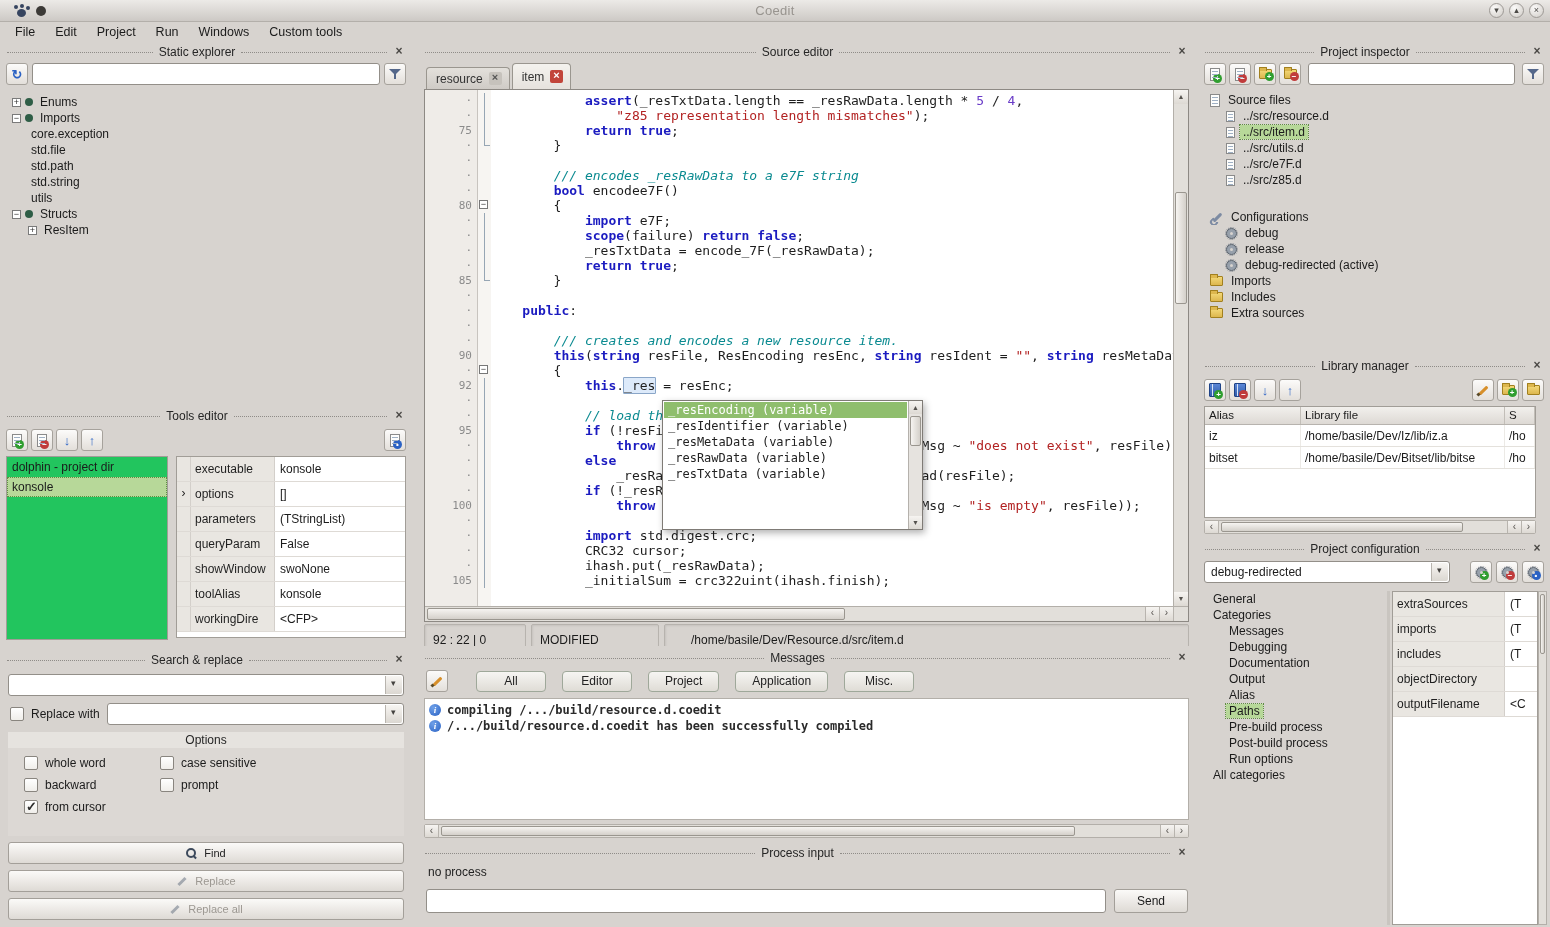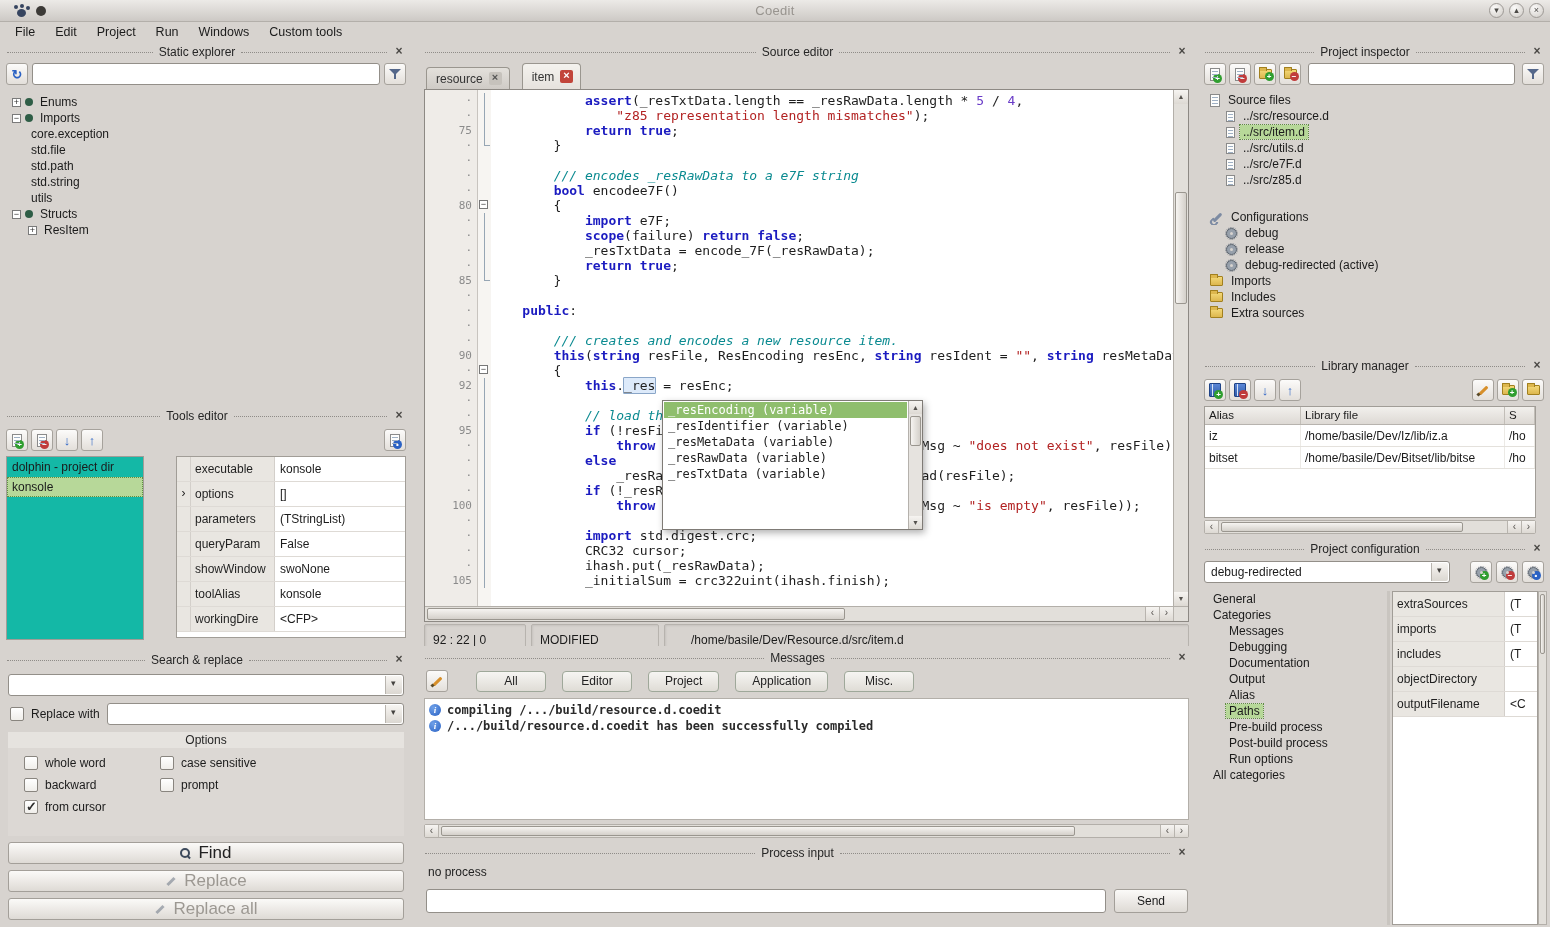--- a/index.html
+++ b/index.html
@@ -113,39 +113,39 @@
 .g-up::after{content:"▲";font-size:7px}
 .g-down::after{content:"▼";font-size:7px}
 
 
 #se-toolbar{position:absolute;left:4px;top:18px;right:4px;height:24px;display:flex;gap:4px;align-items:center}
 #se-input{flex:1;min-width:0}
 #se-tree{position:absolute;left:4px;top:50px;right:2px;bottom:2px;overflow:hidden}
 
 
 #te-toolbar{position:absolute;left:4px;top:20px;right:4px;height:24px;display:flex;gap:3px;align-items:center}
-#te-list{position:absolute;left:4px;top:48px;width:138px;bottom:10px;background:#14b8a6;border:1px solid #a19d97;overflow:hidden}
+#te-list{position:absolute;left:4px;top:48px;width:162px;bottom:10px;background:#22c55e;border:1px solid #a19d97;overflow:hidden}
 #te-grid{left:174px;top:48px;right:4px;bottom:12px}
 
 
 #sr-search{position:absolute;left:6px;top:22px;right:6px}
 #sr-repl-row{position:absolute;left:8px;top:50px;right:6px;height:24px;display:flex;align-items:center;gap:7px}
 #sr-repl-row .combo{flex:1;height:22px}
 #sr-options{position:absolute;left:6px;top:80px;right:6px;height:104px;background:#dcd8d4}
 #sr-opt-title{height:16px;text-align:center;background:#e6e3df;line-height:16px;color:#262626}
 #sr-checks{display:grid;grid-template-columns:128px 1fr;gap:8px 8px;padding:8px 16px}
 .cbrow{display:flex;align-items:center;gap:7px}
-.big-btn{position:absolute;left:6px;right:6px;height:22px;border:1px solid #a39f99;border-radius:3px;background:linear-gradient(#fbfaf8,#dedad5);display:flex;align-items:center;justify-content:center;gap:7px;font-size:17px;color:#222}
+.big-btn{position:absolute;left:6px;right:6px;height:22px;border:1px solid #a39f99;border-radius:3px;background:linear-gradient(#fbfaf8,#dedad5);display:flex;align-items:center;justify-content:center;gap:7px;font-size:11px;color:#222}
 .big-btn.disabled{color:#9c9892}
 #btn-find{top:190px}
 #btn-replace{top:218px}
 #btn-replace-all{top:246px}
 
 
-#tabbar{position:absolute;left:6px;top:18px;height:27px;display:flex;align-items:flex-end;gap:12px}
+#tabbar{position:absolute;left:6px;top:18px;height:27px;display:flex;align-items:flex-end;gap:2px}
 .tab{height:22px;padding:0 7px 0 9px;display:flex;align-items:center;gap:6px;background:linear-gradient(#e3e0db,#cfcbc6);border:1px solid #9a968f;border-bottom:none;border-radius:4px 4px 0 0;color:#333}
 .tab.active{height:26px;background:linear-gradient(#f4f2ee,#e6e2dd)}
 .tab-close{width:13px;height:13px;border-radius:2px;background:#c6c2bc;position:relative;flex:none}
 .tab-close::after{content:"×";position:absolute;left:3px;top:-1px;font-size:11px;color:#555;font-weight:bold}
 .tab-close.red{background:#c2453a}
 .tab-close.red::after{color:#fff}
 #ed-frame{position:absolute;left:4px;top:45px;width:765px;height:533px;border:1px solid #8d8984;background:#fff;display:flex;flex-direction:column}
 #ed-main{flex:1;display:flex;position:relative;overflow:hidden}
 #code-rows{flex:1;padding-top:3px;overflow:hidden;position:relative;background:linear-gradient(90deg,#efece8 0,#efece8 52px,#c8c4bf 52px,#c8c4bf 53px,#f7f5f2 53px,#f7f5f2 66px,#fff 66px)}
 .cl{display:flex;height:15px}

